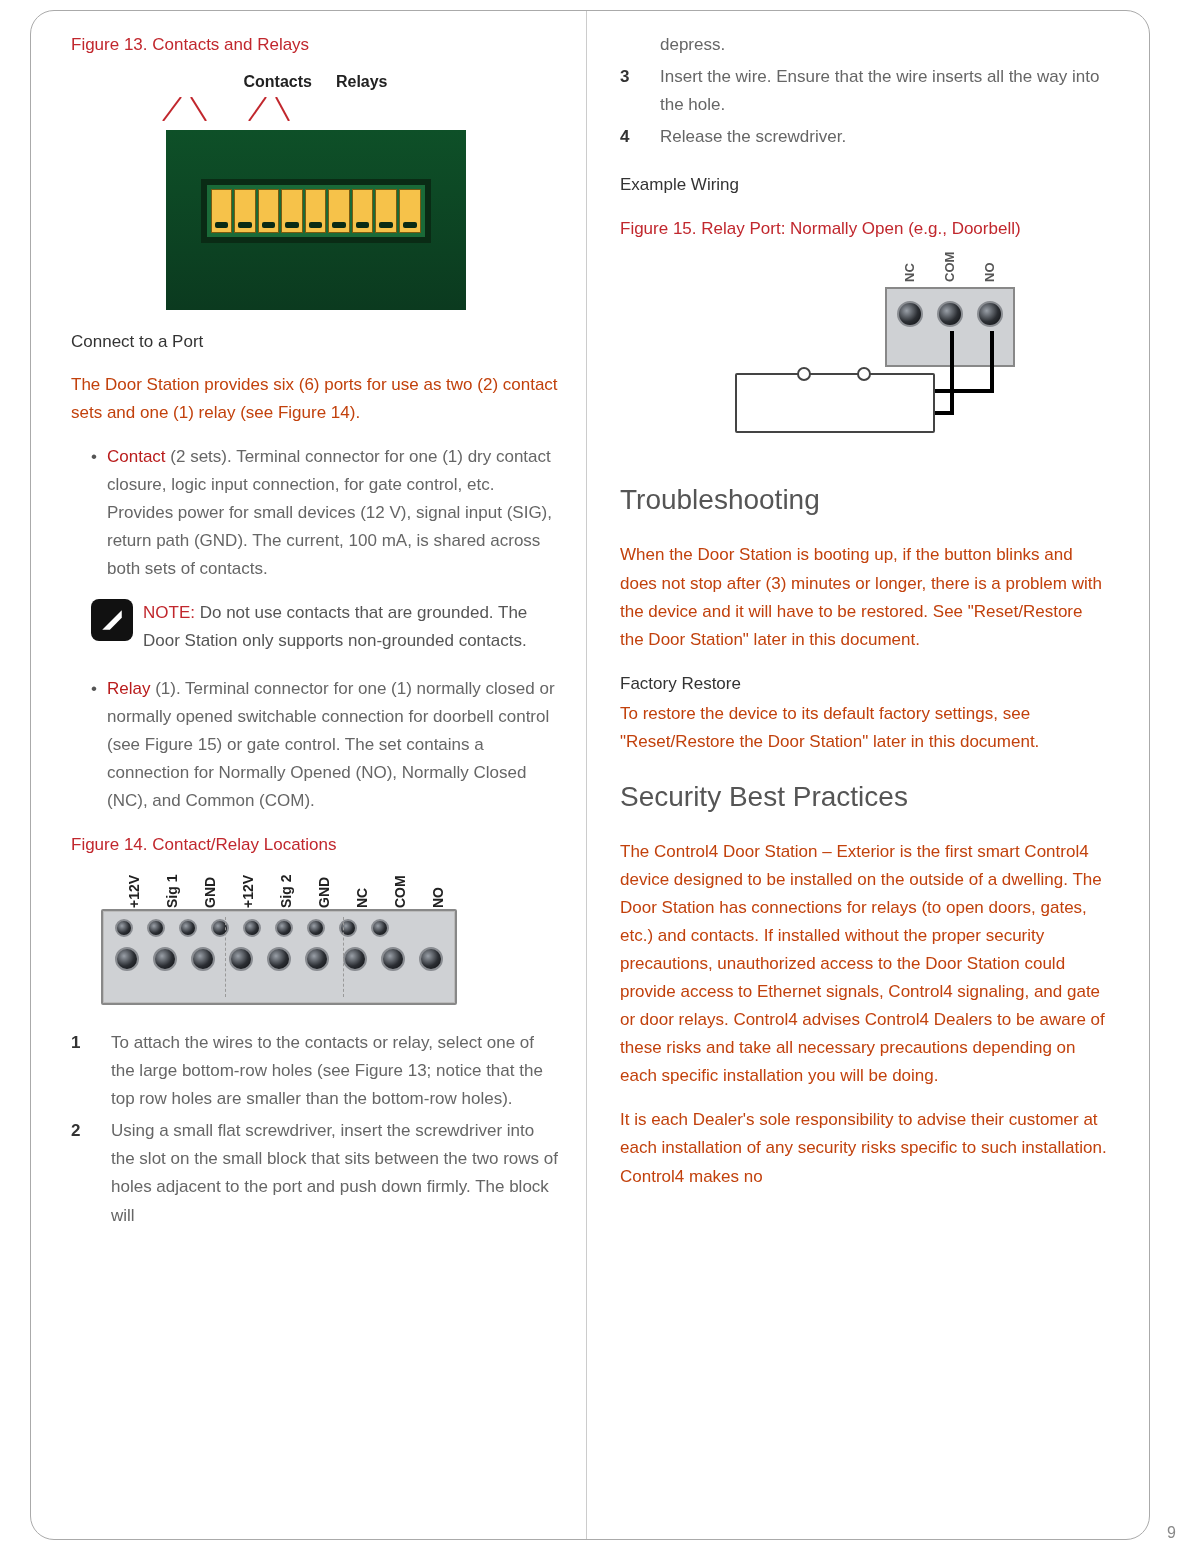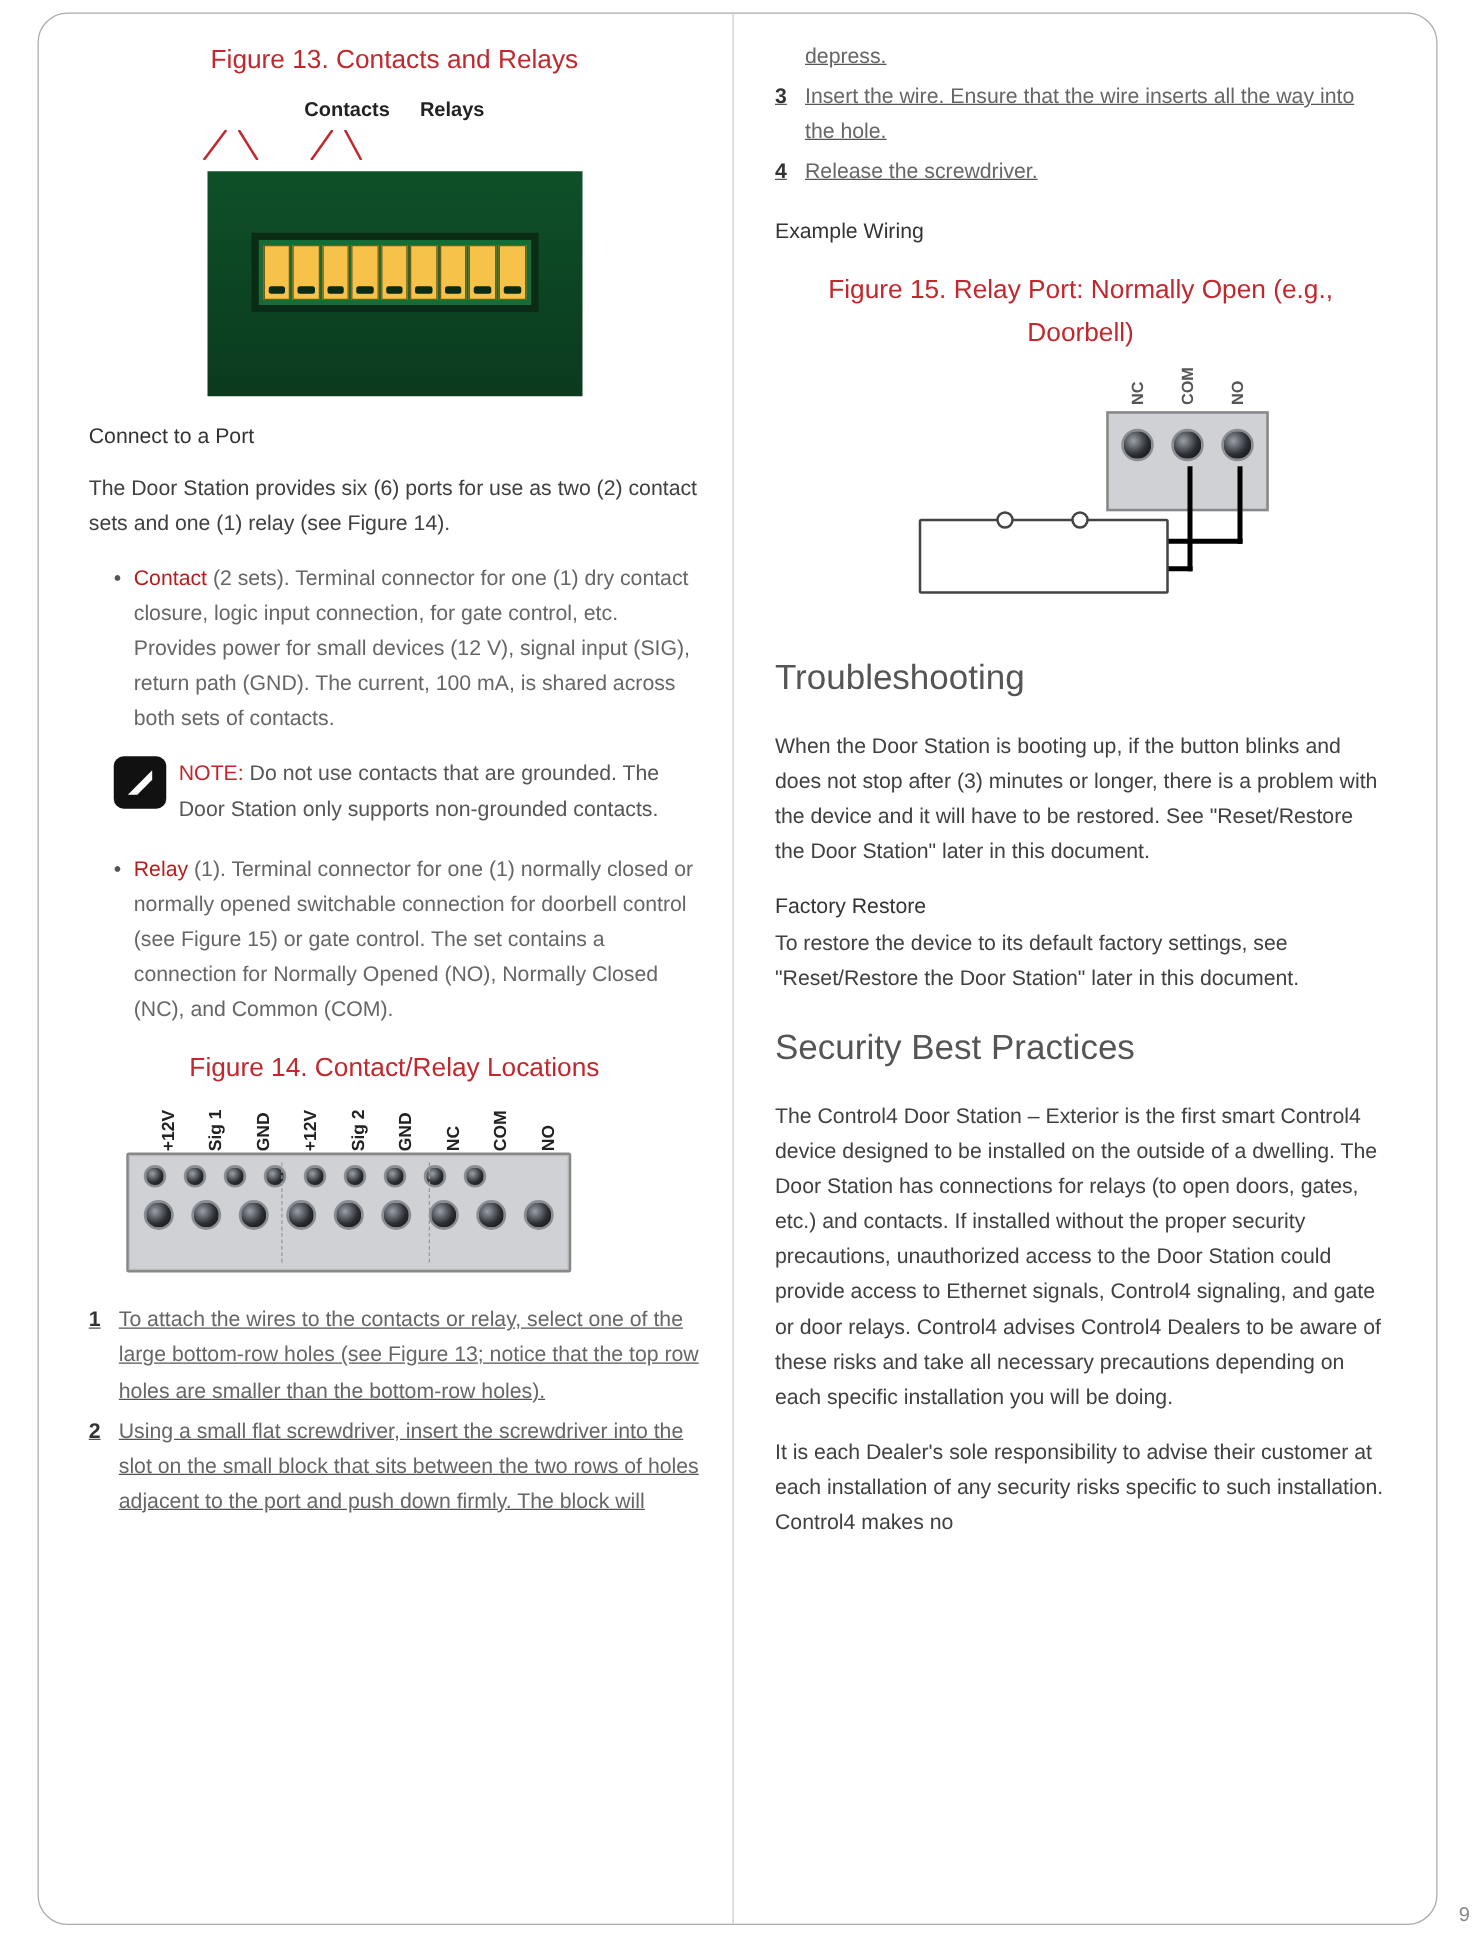--- a/index.html
+++ b/index.html
@@ -23,38 +23,38 @@
     display: flex;
     gap: 60px;
     position: relative;
   }
   .col { flex: 1; min-width: 0; }
   .divider {
     position: absolute;
     left: 555px; top: 0; bottom: 0;
     width: 1px; background: #ccc;
   }
-  .fig-caption { color: #c1272d; font-size: 21px; margin-bottom: 10px; text-align: center; }
+  .fig-caption { color: #c1272d; font-size: 17px; margin-bottom: 10px; }
   .section-bold { color: #333; font-weight: 400; font-size: 17px; margin-bottom: 14px; margin-top: 10px;}
   .h2 { font-size: 28px; color: #555; font-weight: 400; margin-bottom: 18px; margin-top: 18px;}
   p { margin-bottom: 16px; }
-  .para { color: #404040; }
+  .para { color: #c2410c; }
   .bullets { list-style: none; padding-left: 20px; }
   .bullets li { position: relative; margin-bottom: 16px; padding-left: 16px; color: #666;}
   .bullets li::before { content: "•"; position: absolute; left: 0; color: #555; }
   .b-term { color: #b91c1c; font-weight: 400; }
   .note-row { display: flex; gap: 10px; margin: 6px 0 20px 20px; }
   .note-icon {
     width: 42px; height: 42px; border-radius: 8px; background: #111;
     flex: none; display: flex; align-items: center; justify-content: center;
   }
   .note-icon svg { width: 26px; height: 26px; }
   .note-label { color: #c1272d; text-align: center; }
   ol.steps { list-style: none; padding-left: 0; counter-reset: step; }
-  ol.steps li { display: flex; gap: 6px; margin-bottom: 4px; text-decoration: underline; }
+  ol.steps li { display: flex; gap: 22px; margin-bottom: 4px; }
   ol.steps li .num { color: #333; font-weight: bold; width: 18px; flex: none; }
   ol.steps li .txt { color: #666; flex: 1; }
   .pagefoot {
     position: absolute; right: 10px; bottom: 6px; color: #888; font-size: 16px;
   }
 
   
   .fig13labels {
     display: flex; justify-content: center; gap: 24px;
     font-weight: bold; color: #222; font-size: 16px; margin-bottom: 2px;

